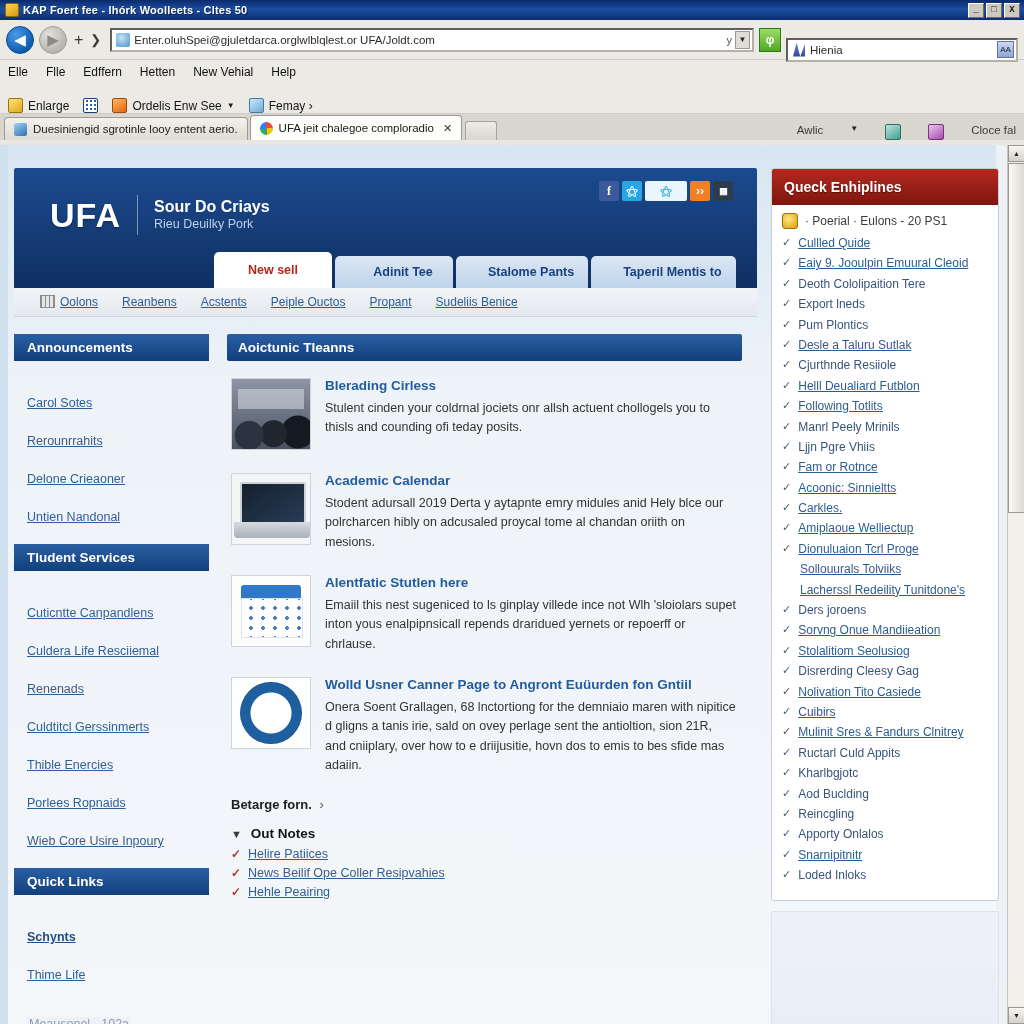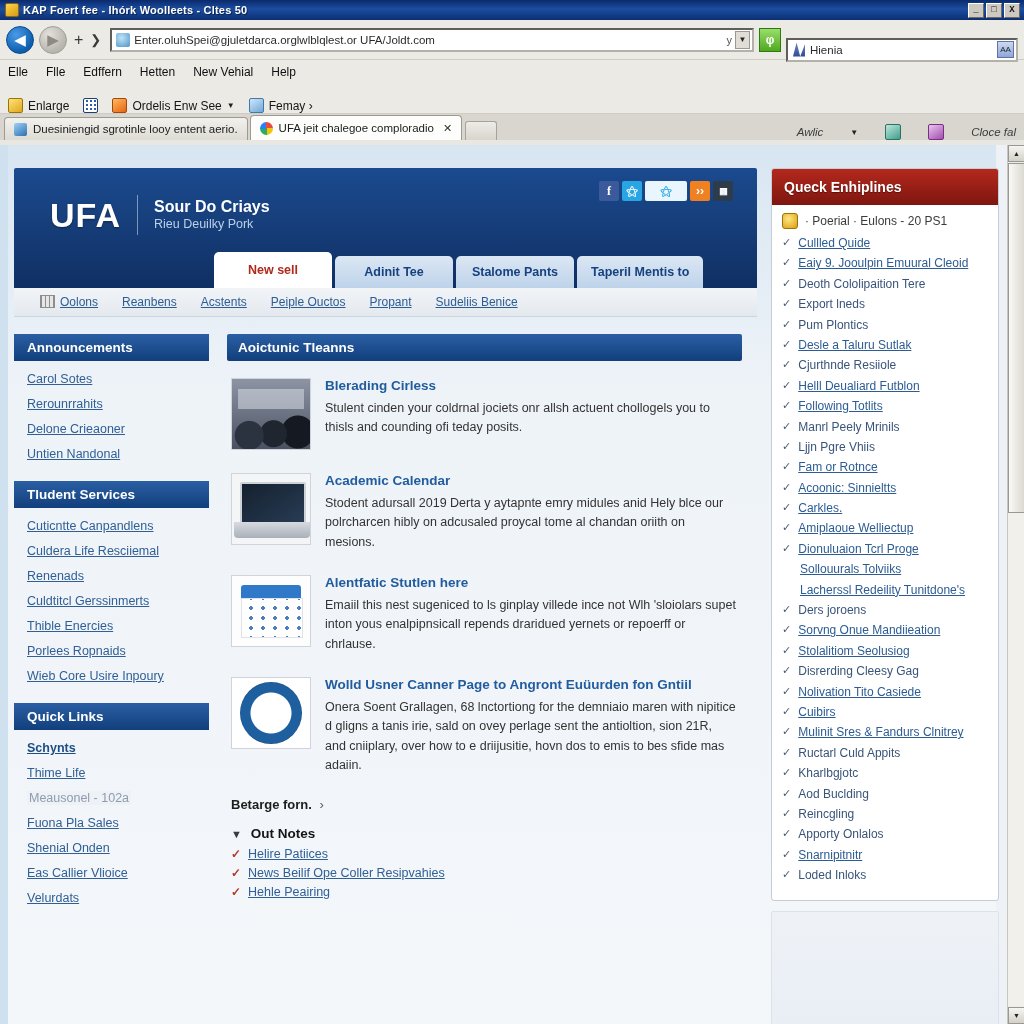--- a/index.html
+++ b/index.html
@@ -100,22 +100,22 @@
     font-size:11.5px;color:#202020;max-width:250px;white-space:nowrap;overflow:hidden;
   }
   .tab.inactive { background:linear-gradient(#f3f1ec,#dedbd4); margin-right:2px; }
   .tab.active { background:#fdfdfb;height:25px; }
   .tab-fav { width:13px;height:13px;flex:0 0 auto;border-radius:2px; }
   .fav-ie  { background:linear-gradient(145deg,#9fd2f5,#2b6fb0); }
   .fav-cr  { background:conic-gradient(#e74c3c 0 25%,#f1c40f 25% 50%,#27ae60 50% 75%,#2d7ff9 75% 100%);border-radius:50%; }
   .tab-x { font-size:11px;color:#333;margin-left:3px; }
   .tab-new { width:32px;height:19px;background:linear-gradient(#eeece7,#d8d5ce);
              border:1px solid #a6a39c;border-bottom:none;border-radius:3px 3px 0 0;margin-left:3px; }
-  .tabstrip-right { margin-left:auto;display:flex;align-items:center;gap:27px;
-                    padding-right:8px;font-size:11.5px;color:#3b3b3b;font-style:italic; }
+  .tabstrip-right { margin-left:auto;display:flex;gap:27px;
+                    padding-right:8px;font-size:11.5px;color:#3b3b3b; }
   .tsr-ic { width:16px;height:16px;border-radius:2px; }
   .ic-teal { background:linear-gradient(145deg,#bfe6dc,#3f9f8c);border:1px solid #2b7163; }
   .ic-purp { background:linear-gradient(145deg,#e8c6ec,#a34cb0);border:1px solid #7a2f85; }
 
   
   .viewport {
     position:absolute; left:0; top:145px; width:1024px; height:879px;
     background:linear-gradient(to right,#cfe0ef,#e8eef5 30%,#eef2f7);
     overflow:hidden;
   }
@@ -158,21 +158,21 @@
   .soc-fb { background:#3b5a9b; font-family:"Liberation Serif",serif; }
   .soc-tw { background:#29a5e3; }
   .soc-tw2{ background:#eaf6fd;color:#29a5e3;width:42px; }
   .soc-rss{ background:#ef8123; }
   .soc-gr { background:#2e3b4a;font-size:9px;letter-spacing:-1px; }
 
   .navtabs { position:absolute;left:200px;bottom:0;display:flex;gap:3px;align-items:flex-end; }
   .ntab { height:32px;min-width:118px;padding:0 14px;display:flex;align-items:center;justify-content:center;
           font-size:12.5px;font-weight:bold;border-radius:5px 5px 0 0;white-space:nowrap; }
   .ntab.on  { background:#fff;color:#b02a1c;height:36px; }
-  .ntab.off { background:linear-gradient(#dbe7f4,#bed3ea);color:#17427f; }
+  .ntab.off { background:linear-gradient(#dbe7f4,#bed3ea);color:#17427f;padding-left:32px; }
 
   .subnav {
     margin-left:6px;width:743px;height:29px;
     background:linear-gradient(#f2f4f7,#e4e9ef);
     border-bottom:1px solid #cdd5de;
     display:flex;align-items:center;gap:24px;padding-left:26px;
     font-size:12px;
   }
   .subnav a { color:#2b5d95;text-decoration:underline;white-space:nowrap; }
   .subnav .sn-ic { width:15px;height:13px;background:#e6e6e6;border:1px solid #8d8d8d;
@@ -185,21 +185,21 @@
   .leftcol { width:195px;flex:0 0 auto; }
   .panel { margin-bottom:20px; }
   .panel-head {
     height:27px;background:linear-gradient(#2a5fa4,#123f7c);
     color:#fff;font-size:13.5px;font-weight:bold;
     display:flex;align-items:center;padding-left:13px;border-radius:0;
   }
   .panel-links { padding:11px 0 0 13px; }
   .panel-links a {
     display:block;color:#2f5f96;text-decoration:underline;font-size:12.5px;
-    margin-bottom:11px;white-space:nowrap;
+    margin-bottom:11px;white-space:nowrap;margin-top:24px;
   }
   .panel-links a.strong { font-weight:bold;color:#1d4e86; }
   .panel-links a.muted { color:#8d9db0;text-decoration:none;background:#eef1f5;display:inline-block;padding:0 2px; }
 
   
   .centercol { width:515px;flex:0 0 auto; }
   .sec-head {
     height:27px;background:linear-gradient(#2a5fa4,#123f7c);
     color:#fff;font-size:13.5px;font-weight:bold;
     display:flex;align-items:center;padding-left:11px;border-radius:2px;

